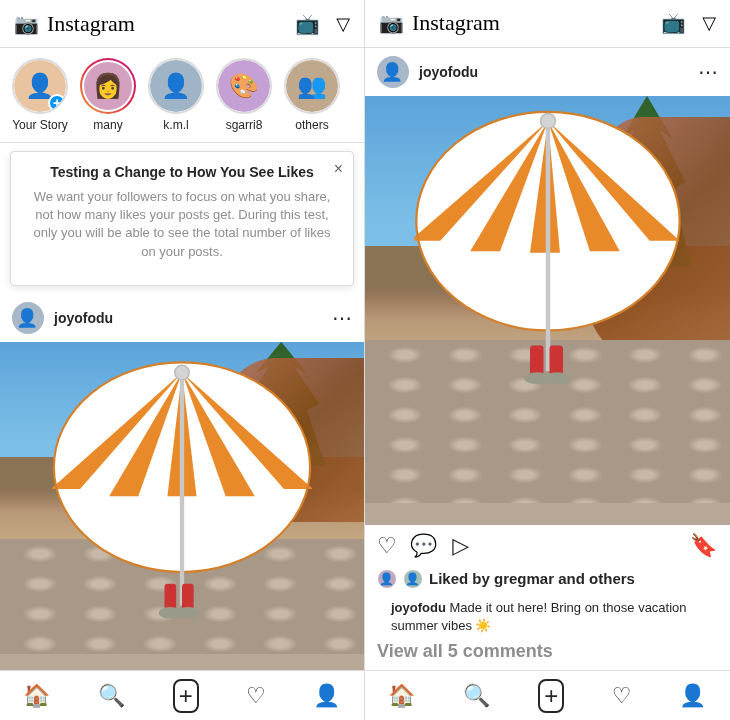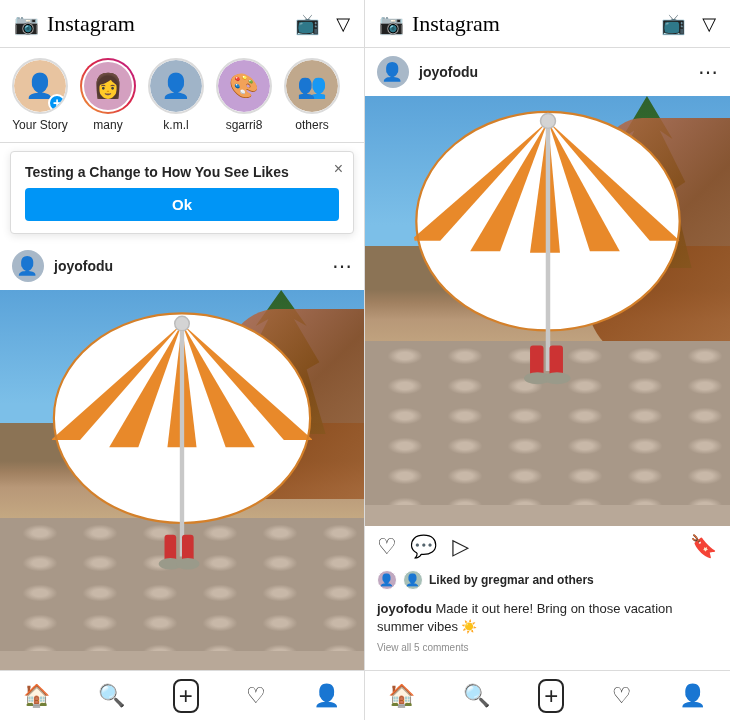--- a/index.html
+++ b/index.html
@@ -42,29 +42,29 @@
 
     
     .post-actions { display: flex; align-items: center; justify-content: space-between; padding: 8px 12px; }
     .post-actions-left { display: flex; gap: 14px; }
     .action-icon { font-size: 22px; cursor: pointer; color: #262626; }
 
     
     .post-likes { padding: 2px 12px 4px; }
     .likes-avatars { display: flex; align-items: center; gap: 6px; margin-bottom: 4px; }
     .likes-mini-avatar { width: 20px; height: 20px; border-radius: 50%; background: #c7c7c7; border: 1px solid white; overflow: hidden; }
-    .likes-text { font-size: 12px; color: #262626; }
+    .likes-text { font-size: 15px; color: #262626; }
     .likes-text span { font-weight: 600; }
 
     
-    .post-caption { padding: 2px 12px 4px; font-size: 13px; color: #262626; line-height: 1.4; }
+    .post-caption { padding: 2px 12px 4px; font-size: 13px; color: #262626; line-height: 1.4; margin-left: 14px; }
     .post-caption .username { font-weight: 600; }
 
     
-    .view-comments { padding: 2px 12px 8px; font-size: 10px; color: #8e8e8e; cursor: pointer; }
+    .view-comments { padding: 2px 12px 8px; font-size: 18px; color: #8e8e8e; cursor: pointer; font-weight: bold; }
 
     
     .bottom-nav { display: flex; justify-content: space-around; align-items: center; padding: 10px 0; border-top: 1px solid #dbdbdb; height: 50px; margin-top: auto; }
     .nav-icon { font-size: 22px; cursor: pointer; color: #262626; }
     .nav-icon.active { color: #000; }
 
     
     .left-post-image-area { flex: 1; background: #f0f0f0; overflow: hidden; position: relative; min-height: 200px; }
     .right-post-image-area { height: 430px; background: #f0f0f0; overflow: hidden; position: relative; }
 
@@ -142,22 +142,22 @@
           <div class="avatar-placeholder" style="background: #c0a88c; border-radius:50%;">
             <span style="font-size:24px;">👥</span>
           </div>
         </div>
         <span class="story-label">others</span>
       </div>
     </div>
 
     <div class="notification-banner">
       <span class="close-btn">×</span>
-      <h4 style="">Testing a Change to How You See Likes</h4>
-      <button class="notification-btn">Ok</button>
+      <h4 style="text-align:center;">Testing a Change to How You See Likes</h4>
+      <p>We want your followers to focus on what you share, not how many likes your posts get. During this test, only you will be able to see the total number of likes on your posts.</p>
     </div>
 
     <div class="post-header">
       <div class="post-user">
         <div class="post-user-avatar" style="background: #a8b8c8;">
           <span style="font-size:18px;">👤</span>
         </div>
         <span class="post-username">joyofodu</span>
       </div>
       <span class="post-more">⋯</span>

